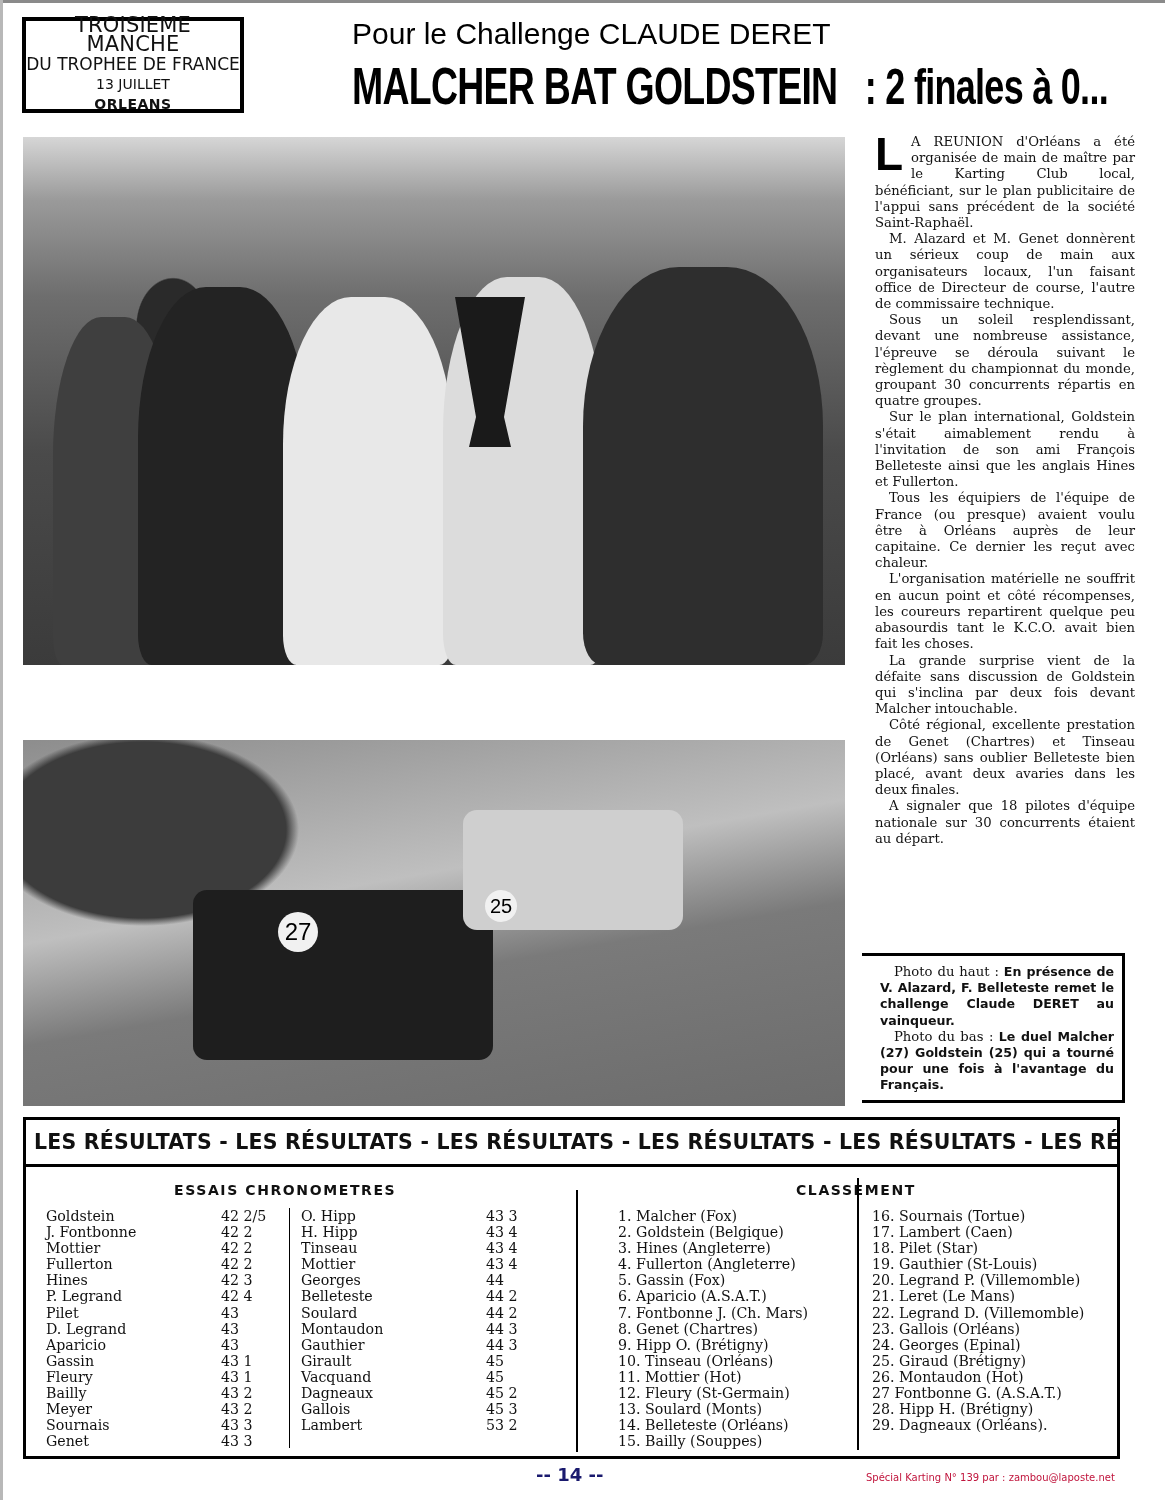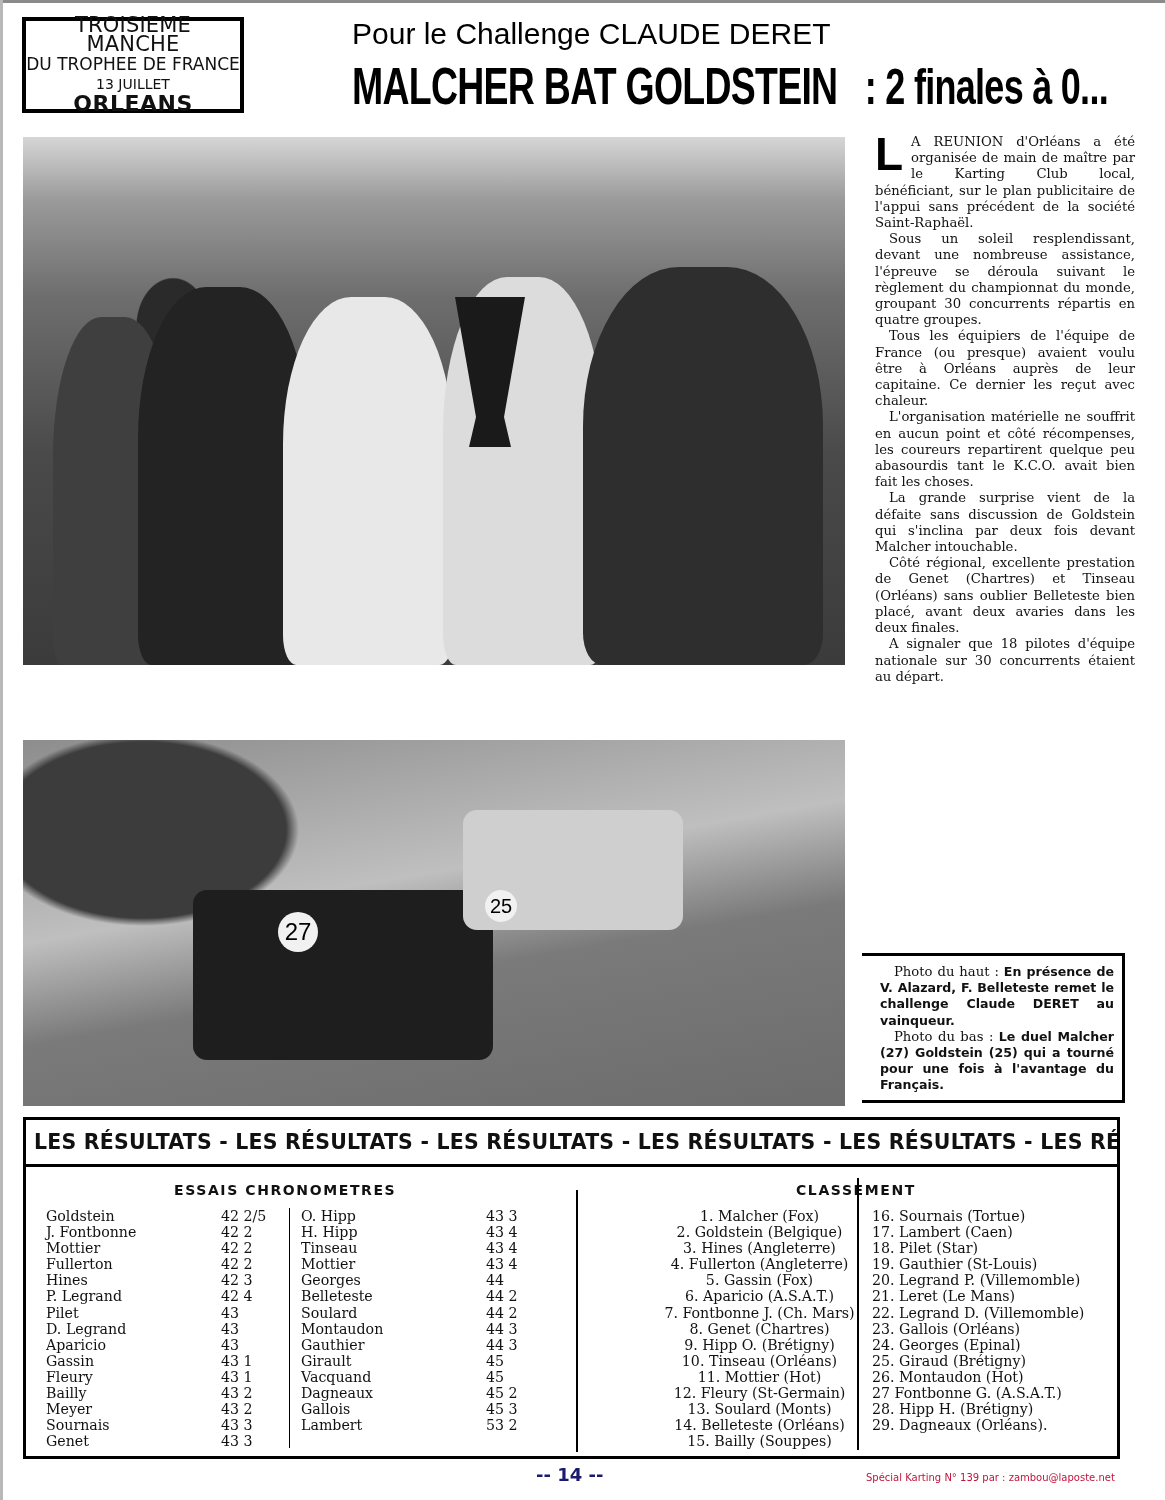--- a/index.html
+++ b/index.html
@@ -13,21 +13,21 @@
 
   
   .title-box {
     position:absolute; left:22px; top:17px; width:222px; height:96px;
     border:4px solid #000; box-sizing:border-box; text-align:center;
     font-family:"DejaVu Sans", sans-serif; display:flex; flex-direction:column; justify-content:center;
   }
   .title-box .l1 { font-size:21px; letter-spacing:0.2px; line-height:19px; }
   .title-box .l2 { font-size:17px; line-height:21px; }
   .title-box .l3 { font-size:14px; line-height:18px; font-family:"DejaVu Sans", sans-serif; }
-  .title-box .l4 { font-size:22px; font-weight:bold; line-height:22px; letter-spacing:0.5px; }
+  .title-box .l4 { font-size:14px; font-weight:bold; line-height:22px; letter-spacing:0.5px; }
 
   .supertitle {
     position:absolute; left:352px; top:17px; font-family:"Liberation Sans", sans-serif;
     font-size:30px; color:#000; white-space:nowrap;text-align:center;
   }
   .headline {
     position:absolute; left:352px; top:56px; font-family:"Liberation Sans", sans-serif;
     font-weight:bold; font-size:52px; color:#000; white-space:nowrap; letter-spacing:-1px;
     transform:scaleX(0.72); transform-origin:left top;
   }
@@ -134,21 +134,23 @@
 
 <div class="photo photo-bottom">
   <div class="kart" style="left:170px;top:150px;width:300px;height:170px;background:#1e1e1e;"></div>
   <div class="kart-num" style="left:255px;top:172px;width:40px;height:40px;line-height:40px;font-size:24px;">27</div>
   <div class="kart" style="left:440px;top:70px;width:220px;height:120px;background:#cfcfcf;"></div>
   <div class="kart-num" style="left:462px;top:150px;width:32px;height:32px;line-height:32px;font-size:20px;">25</div>
 </div>
 
 <div class="article">
   <p class="first"><span class="dropcap">L</span><span>A REUNION d'Orléans a été organisée de main de maître par le Karting Club local, bénéficiant, sur le plan publicitaire de l'appui sans précédent de la société Saint-Raphaël.</span></p>
+  <p>M. Alazard et M. Genet donnèrent un sérieux coup de main aux organisateurs locaux, l'un faisant office de Directeur de course, l'autre de commissaire technique.</p>
   <p>Sous un soleil resplendissant, devant une nombreuse assistance, l'épreuve se déroula suivant le règlement du championnat du monde, groupant 30 concurrents répartis en quatre groupes.</p>
+  <p>Sur le plan international, Goldstein s'était aimablement rendu à l'invitation de son ami François Belleteste ainsi que les anglais Hines et Fullerton.</p>
   <p>Tous les équipiers de l'équipe de France (ou presque) avaient voulu être à Orléans auprès de leur capitaine. Ce dernier les reçut avec chaleur.</p>
   <p>L'organisation matérielle ne souffrit en aucun point et côté récompenses, les coureurs repartirent quelque peu abasourdis tant le K.C.O. avait bien fait les choses.</p>
   <p>La grande surprise vient de la défaite sans discussion de Goldstein qui s'inclina par deux fois devant Malcher intouchable.</p>
   <p>Côté régional, excellente prestation de Genet (Chartres) et Tinseau (Orléans) sans oublier Belleteste bien placé, avant deux avaries dans les deux finales.</p>
   <p>A signaler que 18 pilotes d'équipe nationale sur 30 concurrents étaient au départ.</p>
 </div>
 
 <div class="caption-box">
   <div style="text-indent:14px;">
     <span class="lbl">Photo du haut :</span>
@@ -281,21 +283,21 @@
       </div>
       <div class="row">
         <span class="name">Gallois</span>
         <span class="time" style="left: 185px;">45 3</span>
       </div>
       <div class="row">
         <span class="name">Lambert</span>
         <span class="time" style="left: 185px;">53 2</span>
       </div>
     </div>
-  <div class="list" id="class1" style="left:616px;width:235px;text-align:center;">
+  <div class="list" id="class1" style="left:592px;width:235px;">
       <div class="row">1.  Malcher  (Fox)</div>
       <div class="row">2.  Goldstein  (Belgique)</div>
       <div class="row">3.  Hines  (Angleterre)</div>
       <div class="row">4.  Fullerton  (Angleterre)</div>
       <div class="row">5.  Gassin  (Fox)</div>
       <div class="row">6.  Aparicio  (A.S.A.T.)</div>
       <div class="row">7.  Fontbonne  J.  (Ch.  Mars)</div>
       <div class="row">8.  Genet  (Chartres)</div>
       <div class="row">9.  Hipp  O.  (Brétigny)</div>
       <div class="row">10.  Tinseau  (Orléans)</div>

